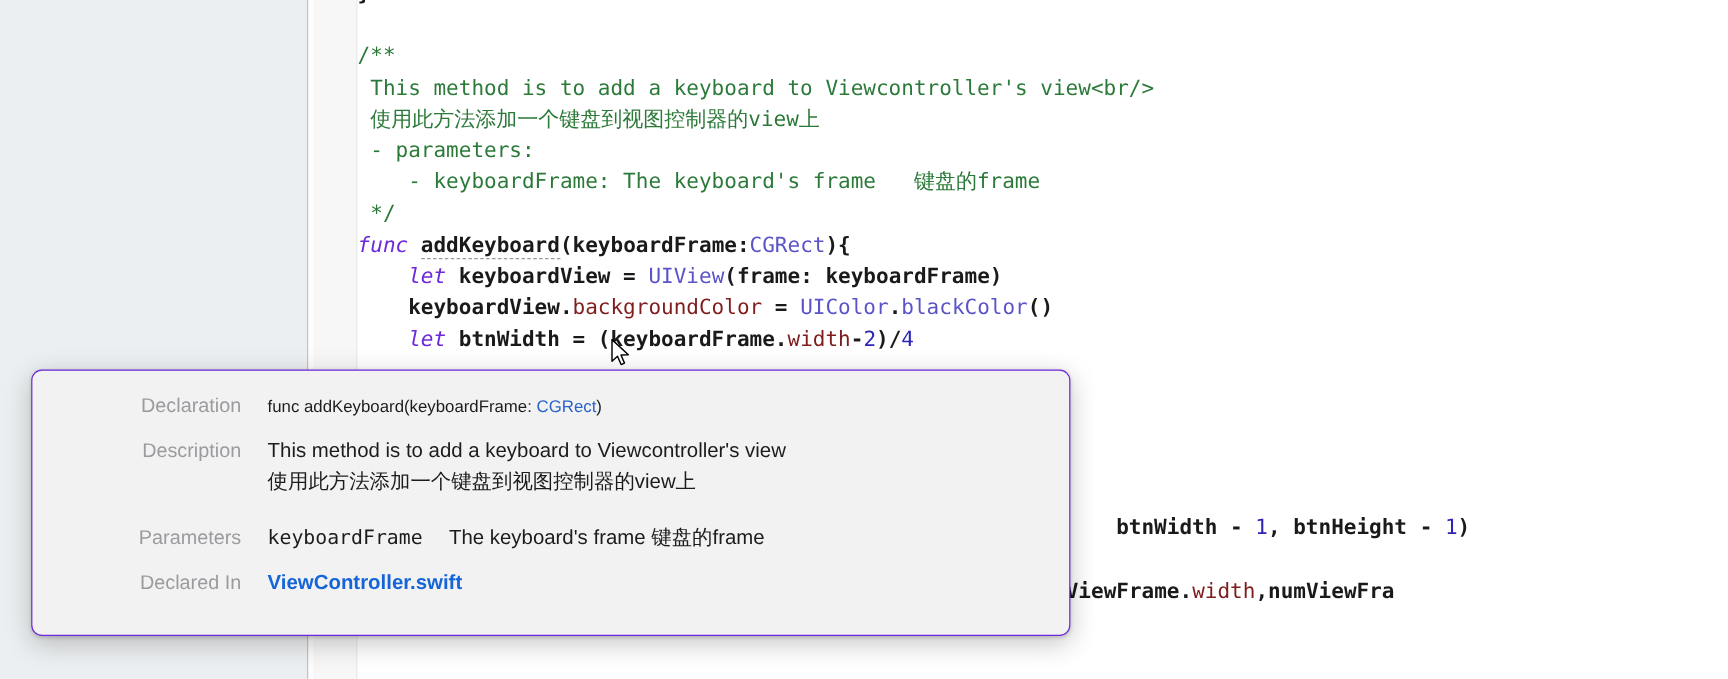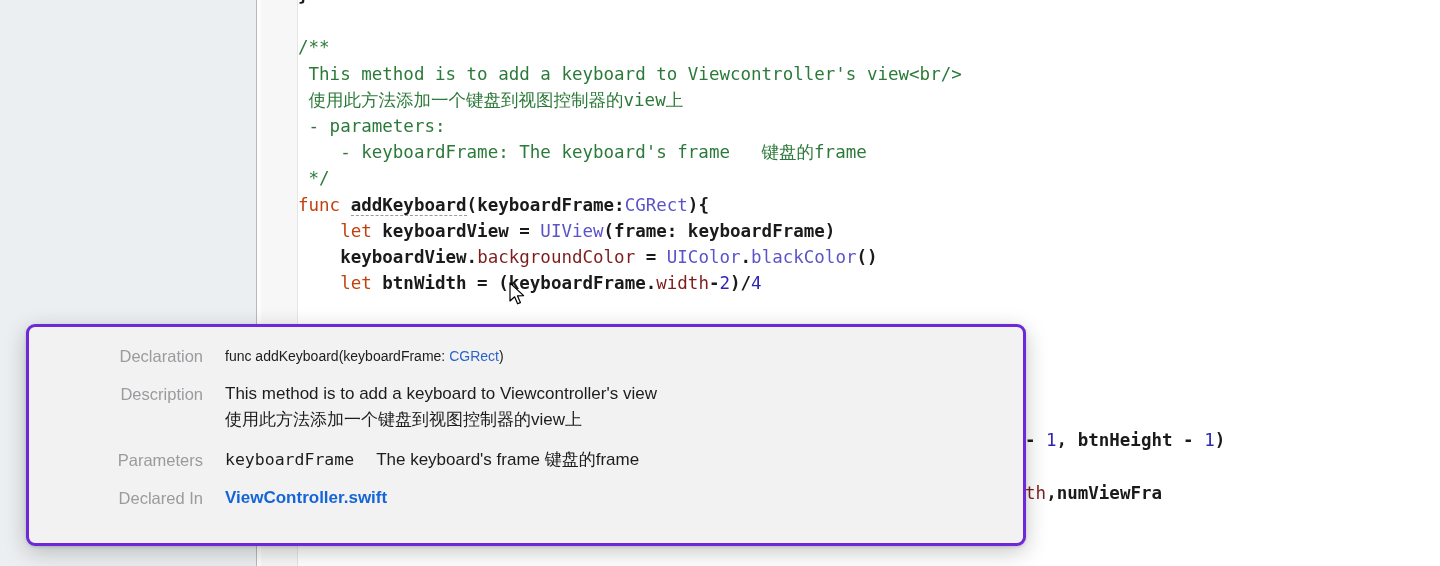--- a/index.html
+++ b/index.html
@@ -64,39 +64,39 @@
     line-height: 26.2px;
     white-space: pre;
     color: #1a1a1a;
     letter-spacing: 0px;
   }
   .code-line {
     height: 26.2px;
     white-space: pre;
   }
   .cmt  { color: #2c7a39; }
-  .kw   { color: #c2410c; }
+  .kw   { color: #6d28d9; font-style: italic; }
   .typ  { color: #5a54c8; }
   .prop { color: #7f1d1d; }
   .num  { color: #2c25b5; }
   .str  { color: #c3263b; }
   .plain{ color: #1a1a1a; font-weight: bold; }
   .linked {
     border-bottom: 1px dashed #9a9a9a;
   }
 
   
   #quick-help-popover {
     position: absolute;
     left: 26px;
-    top: 324px;
-    width: 1000px;
+    top: 308px;
+    width: 866px;
     height: 222px;
     background: #f2f2f2;
-    border: 3px solid #6d28d9;
+    border: 1px solid #6d28d9;
     border-radius: 9px;
     box-shadow: 0 6px 22px rgba(0,0,0,0.22), 0 1px 3px rgba(0,0,0,0.14);
     box-sizing: border-box;
     overflow: hidden;
   }
   #quick-help-rows {
     position: absolute;
     left: 0; top: 16px;
     width: 100%;
   }
@@ -172,21 +172,21 @@
       </div>
 
       <div class="qh-row">
         <div class="qh-label">Description</div>
         <div class="qh-value">
           <span class="qh-desc-line">This method is to add a keyboard to Viewcontroller's view</span>
           <span class="qh-desc-line">使用此方法添加一个键盘到视图控制器的view上</span>
         </div>
       </div>
 
-      <div class="qh-row" style="margin-top:14px;">
+      <div class="qh-row" style="margin-top:20px;">
         <div class="qh-label">Parameters</div>
         <div class="qh-value"><span class="qh-param-name">keyboardFrame</span><span class="qh-param-desc">The keyboard's frame 键盘的frame</span></div>
       </div>
 
       <div class="qh-row" style="">
         <div class="qh-label">Declared In</div>
         <div class="qh-value"><span class="qh-link">ViewController.swift</span></div>
       </div>
 
     </div>

